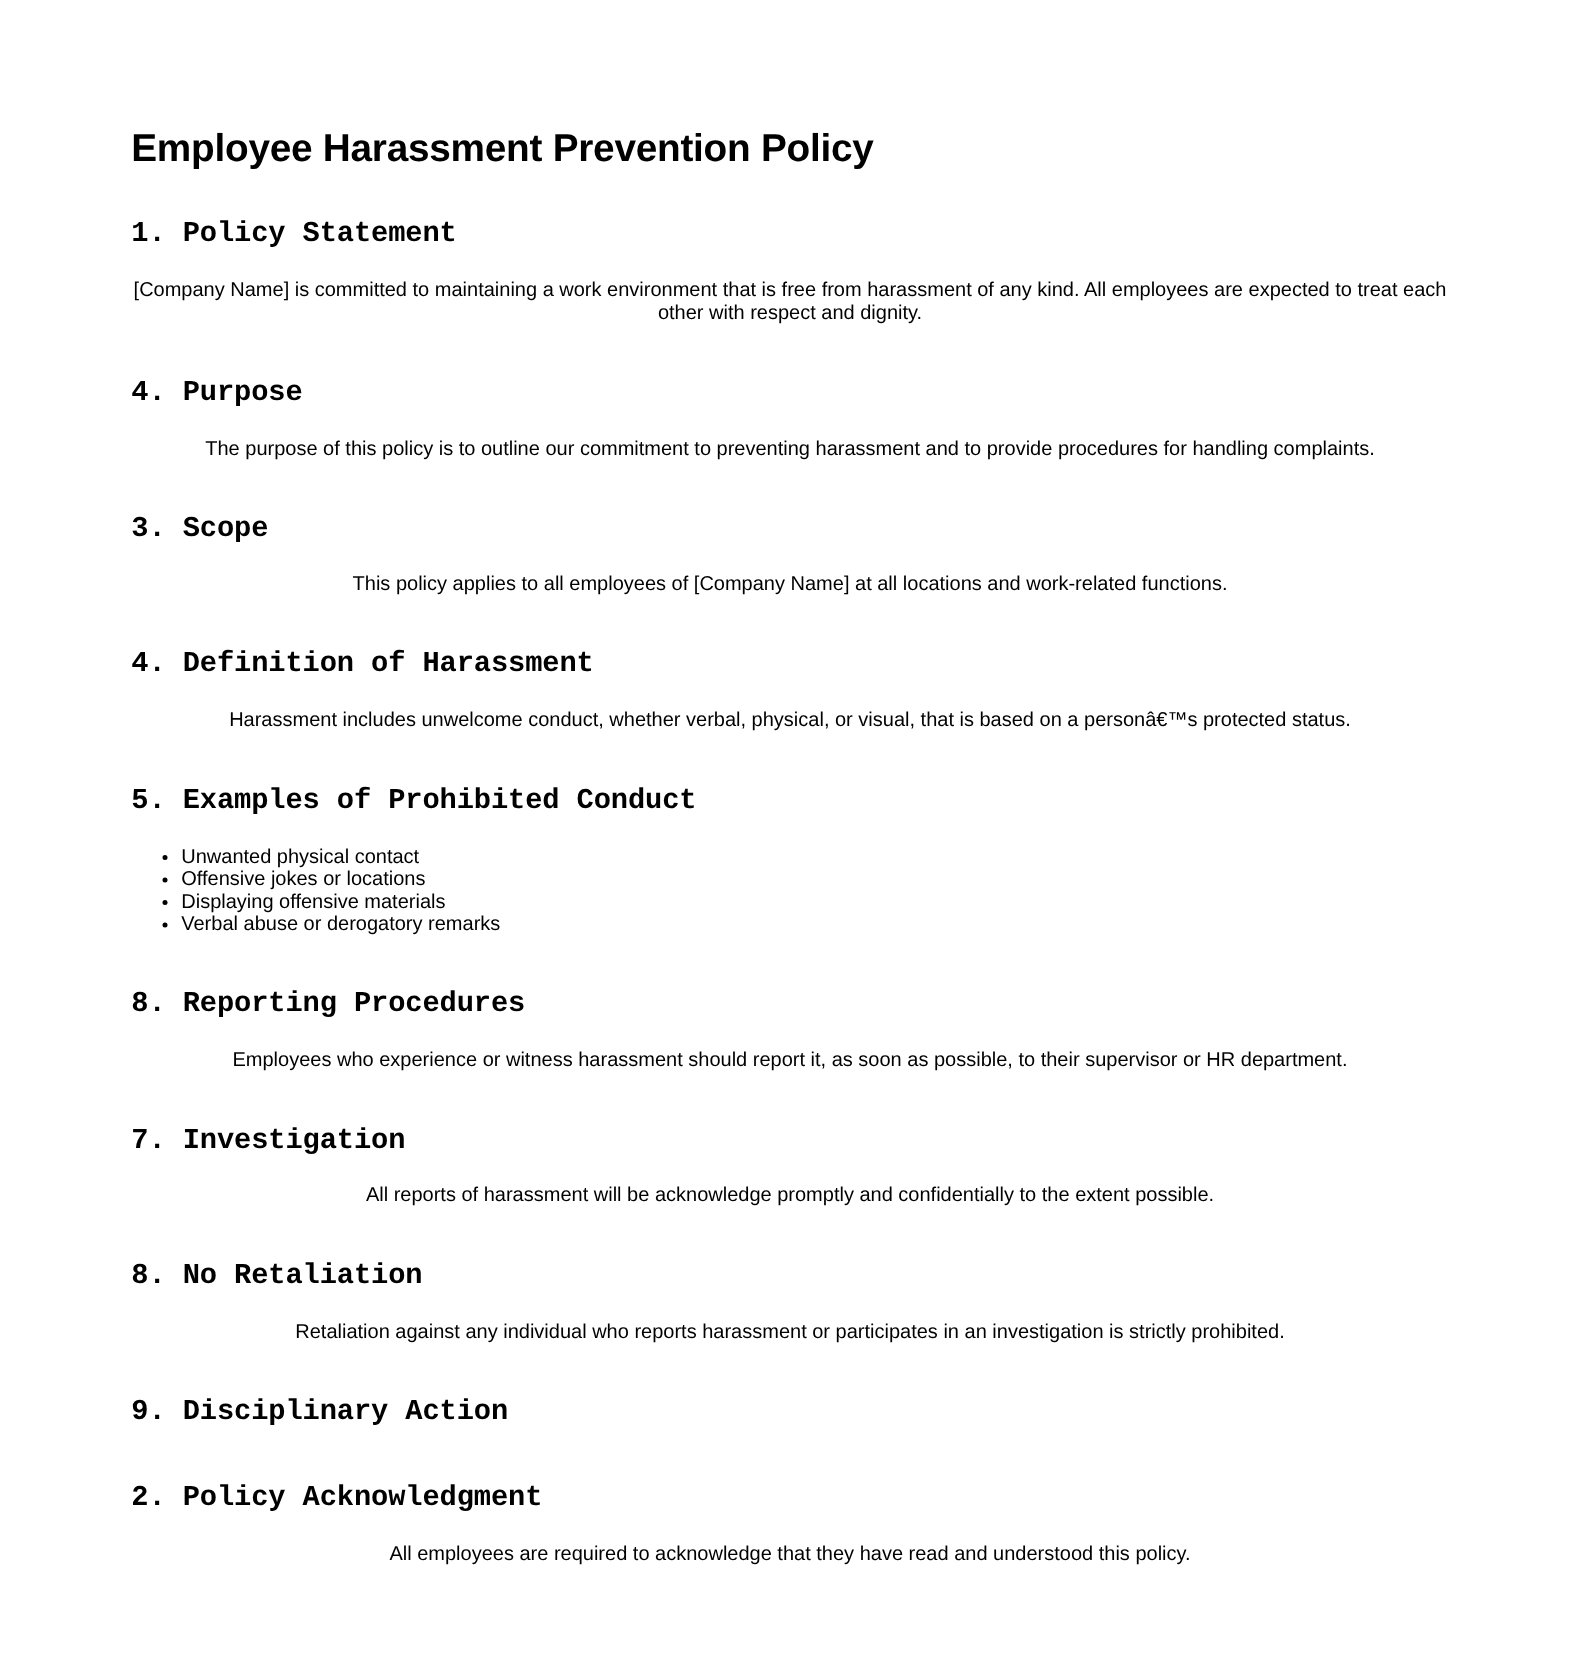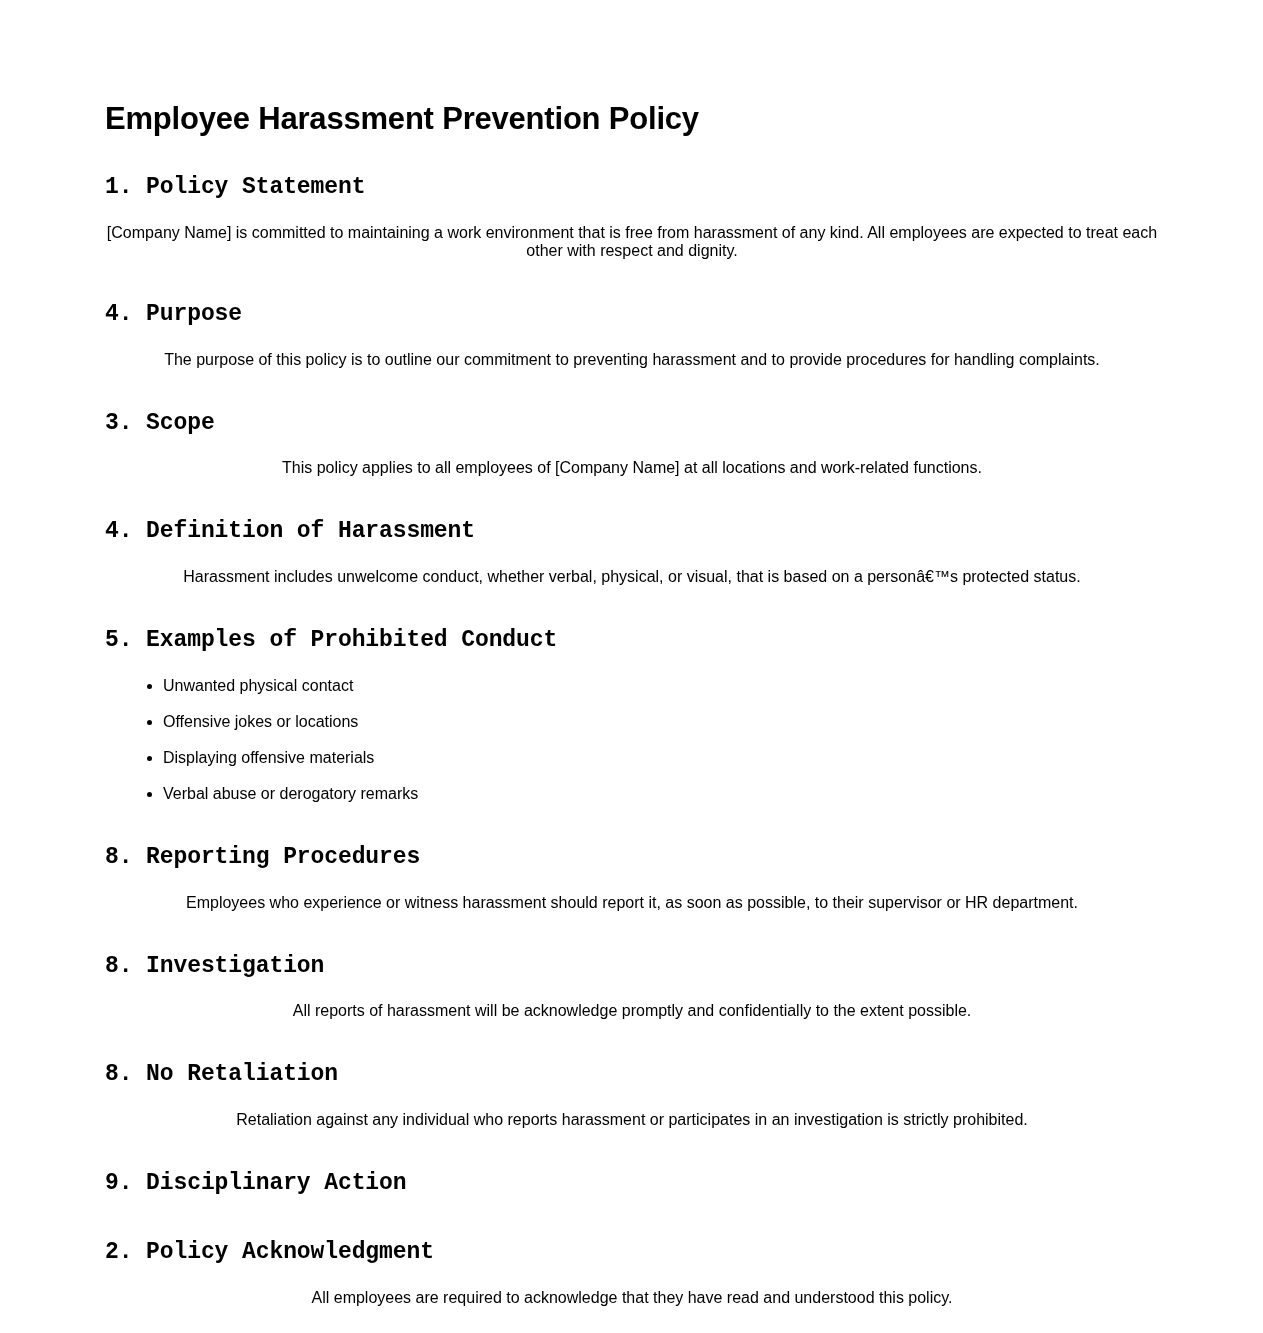--- a/index.html
+++ b/index.html
@@ -63,21 +63,21 @@
 
   ul.bullet-list {
     margin: 0;
     padding: 0 0 0 40px;
     list-style-type: disc;
   }
 
   ul.bullet-list li {
     font-size: 16px;
     line-height: 18px;
-    margin: 18px;
+    margin: 0;
     padding: 0;
   }
 </style>
 </head>
 <body>
 
 <div class="page">
   <article class="doc">
 
     <h1 class="doc-title">Employee Harassment Prevention Policy</h1>
@@ -111,21 +111,21 @@
         <li>Verbal abuse or derogatory remarks</li>
       </ul>
     </section>
 
     <section class="section">
       <h2 class="section-heading">8. Reporting Procedures</h2>
       <p class="body-text">Employees who experience or witness harassment should report it, as soon as possible, to their supervisor or HR department.</p>
     </section>
 
     <section class="section">
-      <h2 class="section-heading">8. Investigation</h2>
+      <h2 class="section-heading">7. Investigation</h2>
       <p class="body-text">All reports of harassment will be acknowledge promptly and confidentially to the extent possible.</p>
     </section>
 
     <section class="section">
       <h2 class="section-heading">8. No Retaliation</h2>
       <p class="body-text">Retaliation against any individual who reports harassment or participates in an investigation is strictly prohibited.</p>
     </section>
 
     <section class="section">
       <h2 class="section-heading">9. Disciplinary Action</h2>

